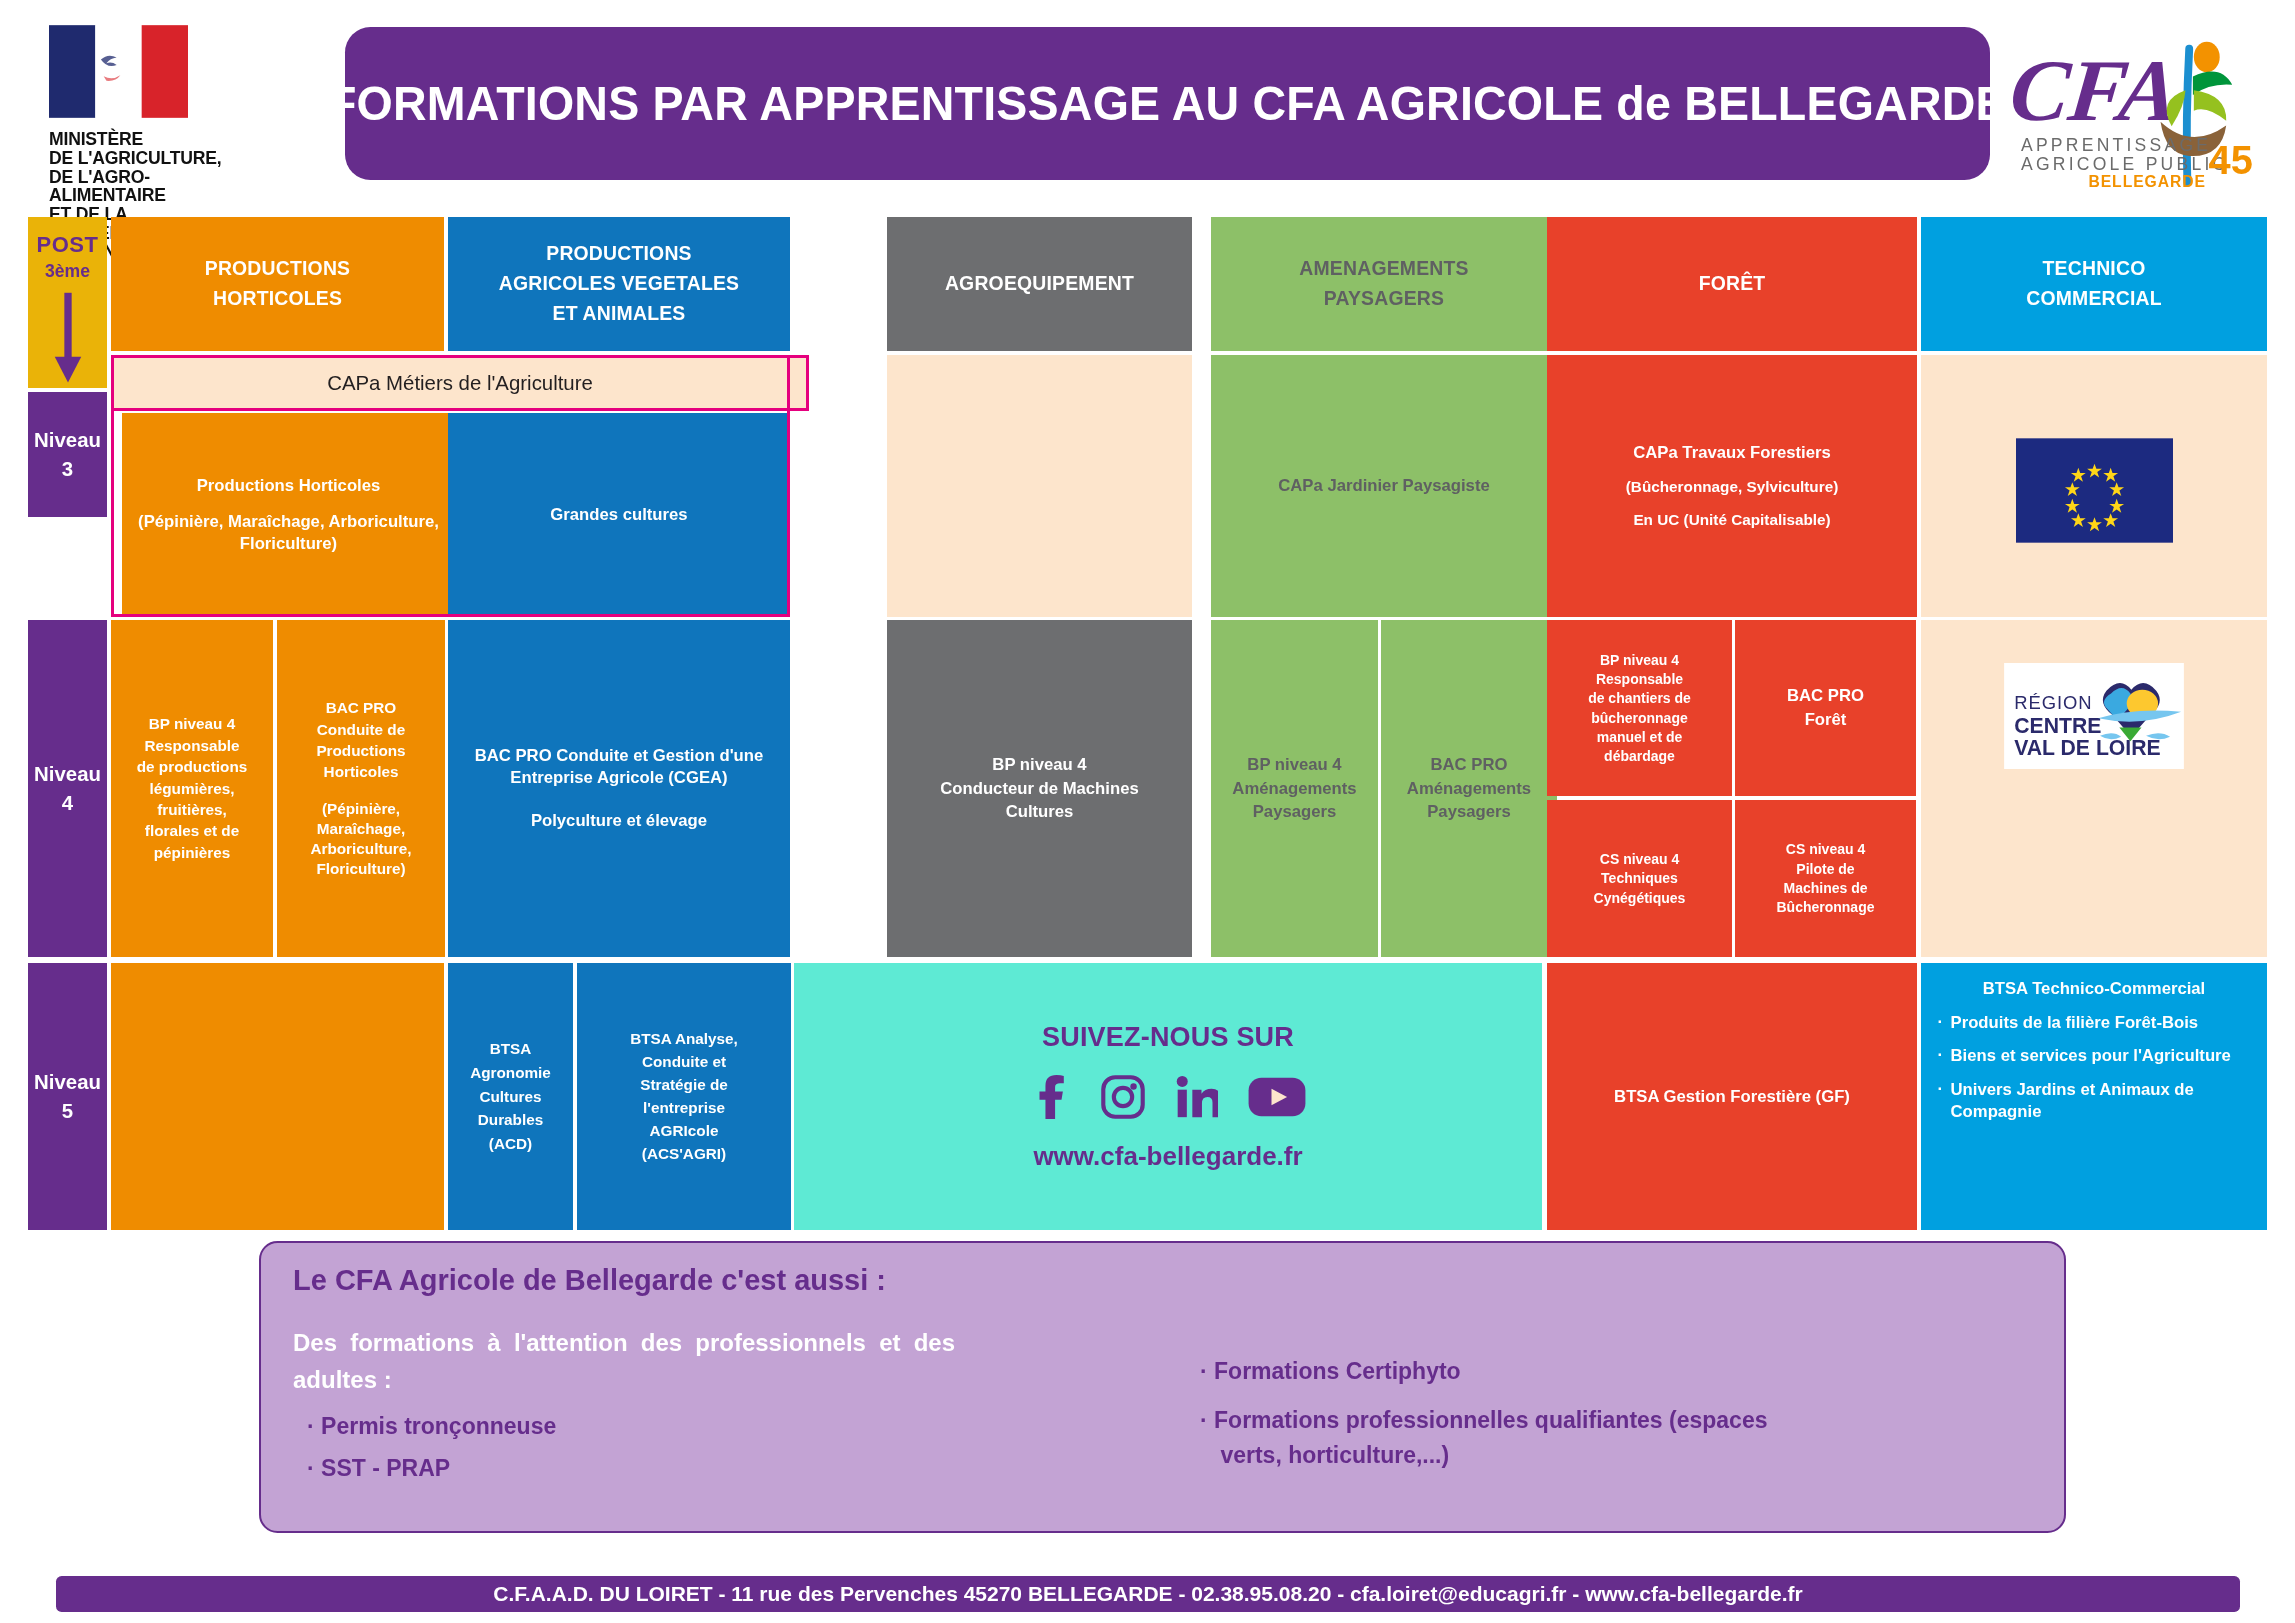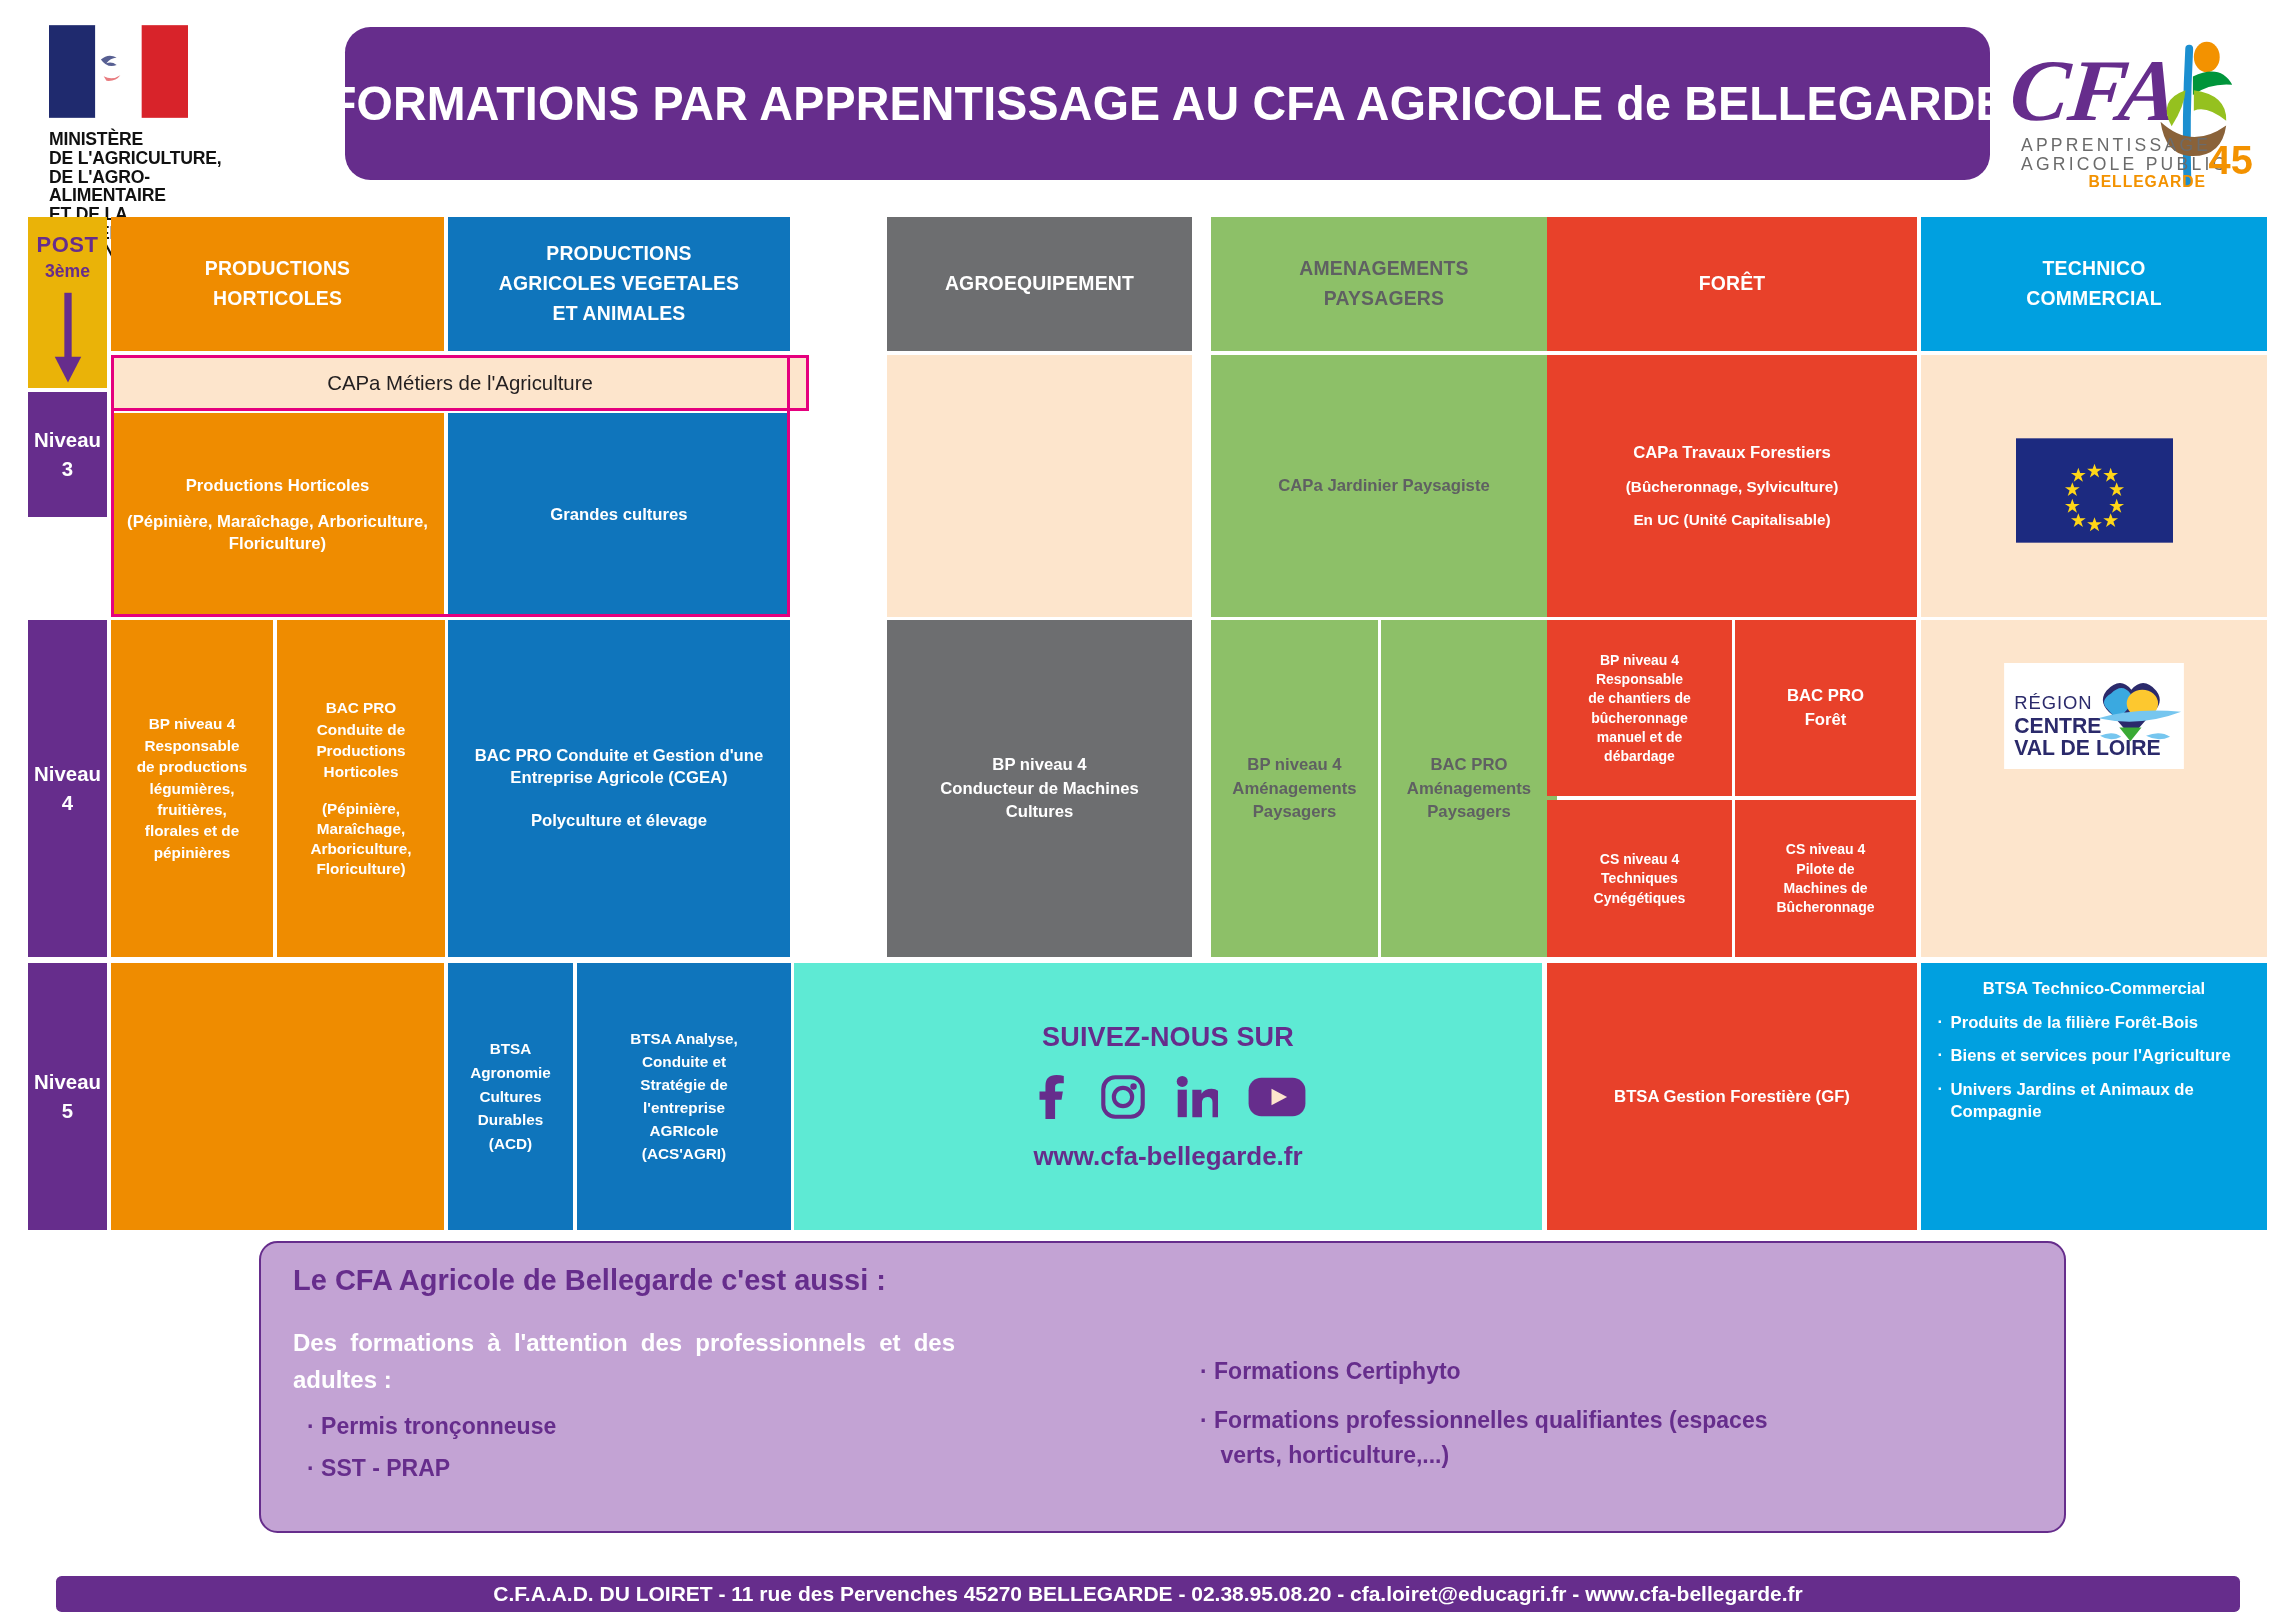--- a/index.html
+++ b/index.html
@@ -248,21 +248,21 @@
 
   <div class="capa-banner" style="position:absolute;left:83px;top:138px;width:698px;height:56px;">
     <span>CAPa Métiers de l'Agriculture</span>
   </div>
 
   <div class="cell c-purple niveau" style="left:0;top:175px;width:79px;height:125px;">
     <p>Niveau</p>
     <p style="margin-top:0.1em">3</p>
   </div>
 
-  <div class="cell c-orange body-txt" style="left:83px;top:196px;width:333px;height:204px;">
+  <div class="cell c-orange body-txt" style="left:94px;top:196px;width:333px;height:204px;">
     <p>Productions Horticoles</p>
     <p>(Pépinière, Maraîchage, Arboriculture, Floriculture)</p>
   </div>
 
   <div class="cell c-blue body-txt" style="left:420px;top:196px;width:342px;height:204px;">
     <p>Grandes cultures</p>
   </div>
 
   <div class="pink-outline" style="left:83px;top:138px;width:679px;height:262px;"></div>
 

